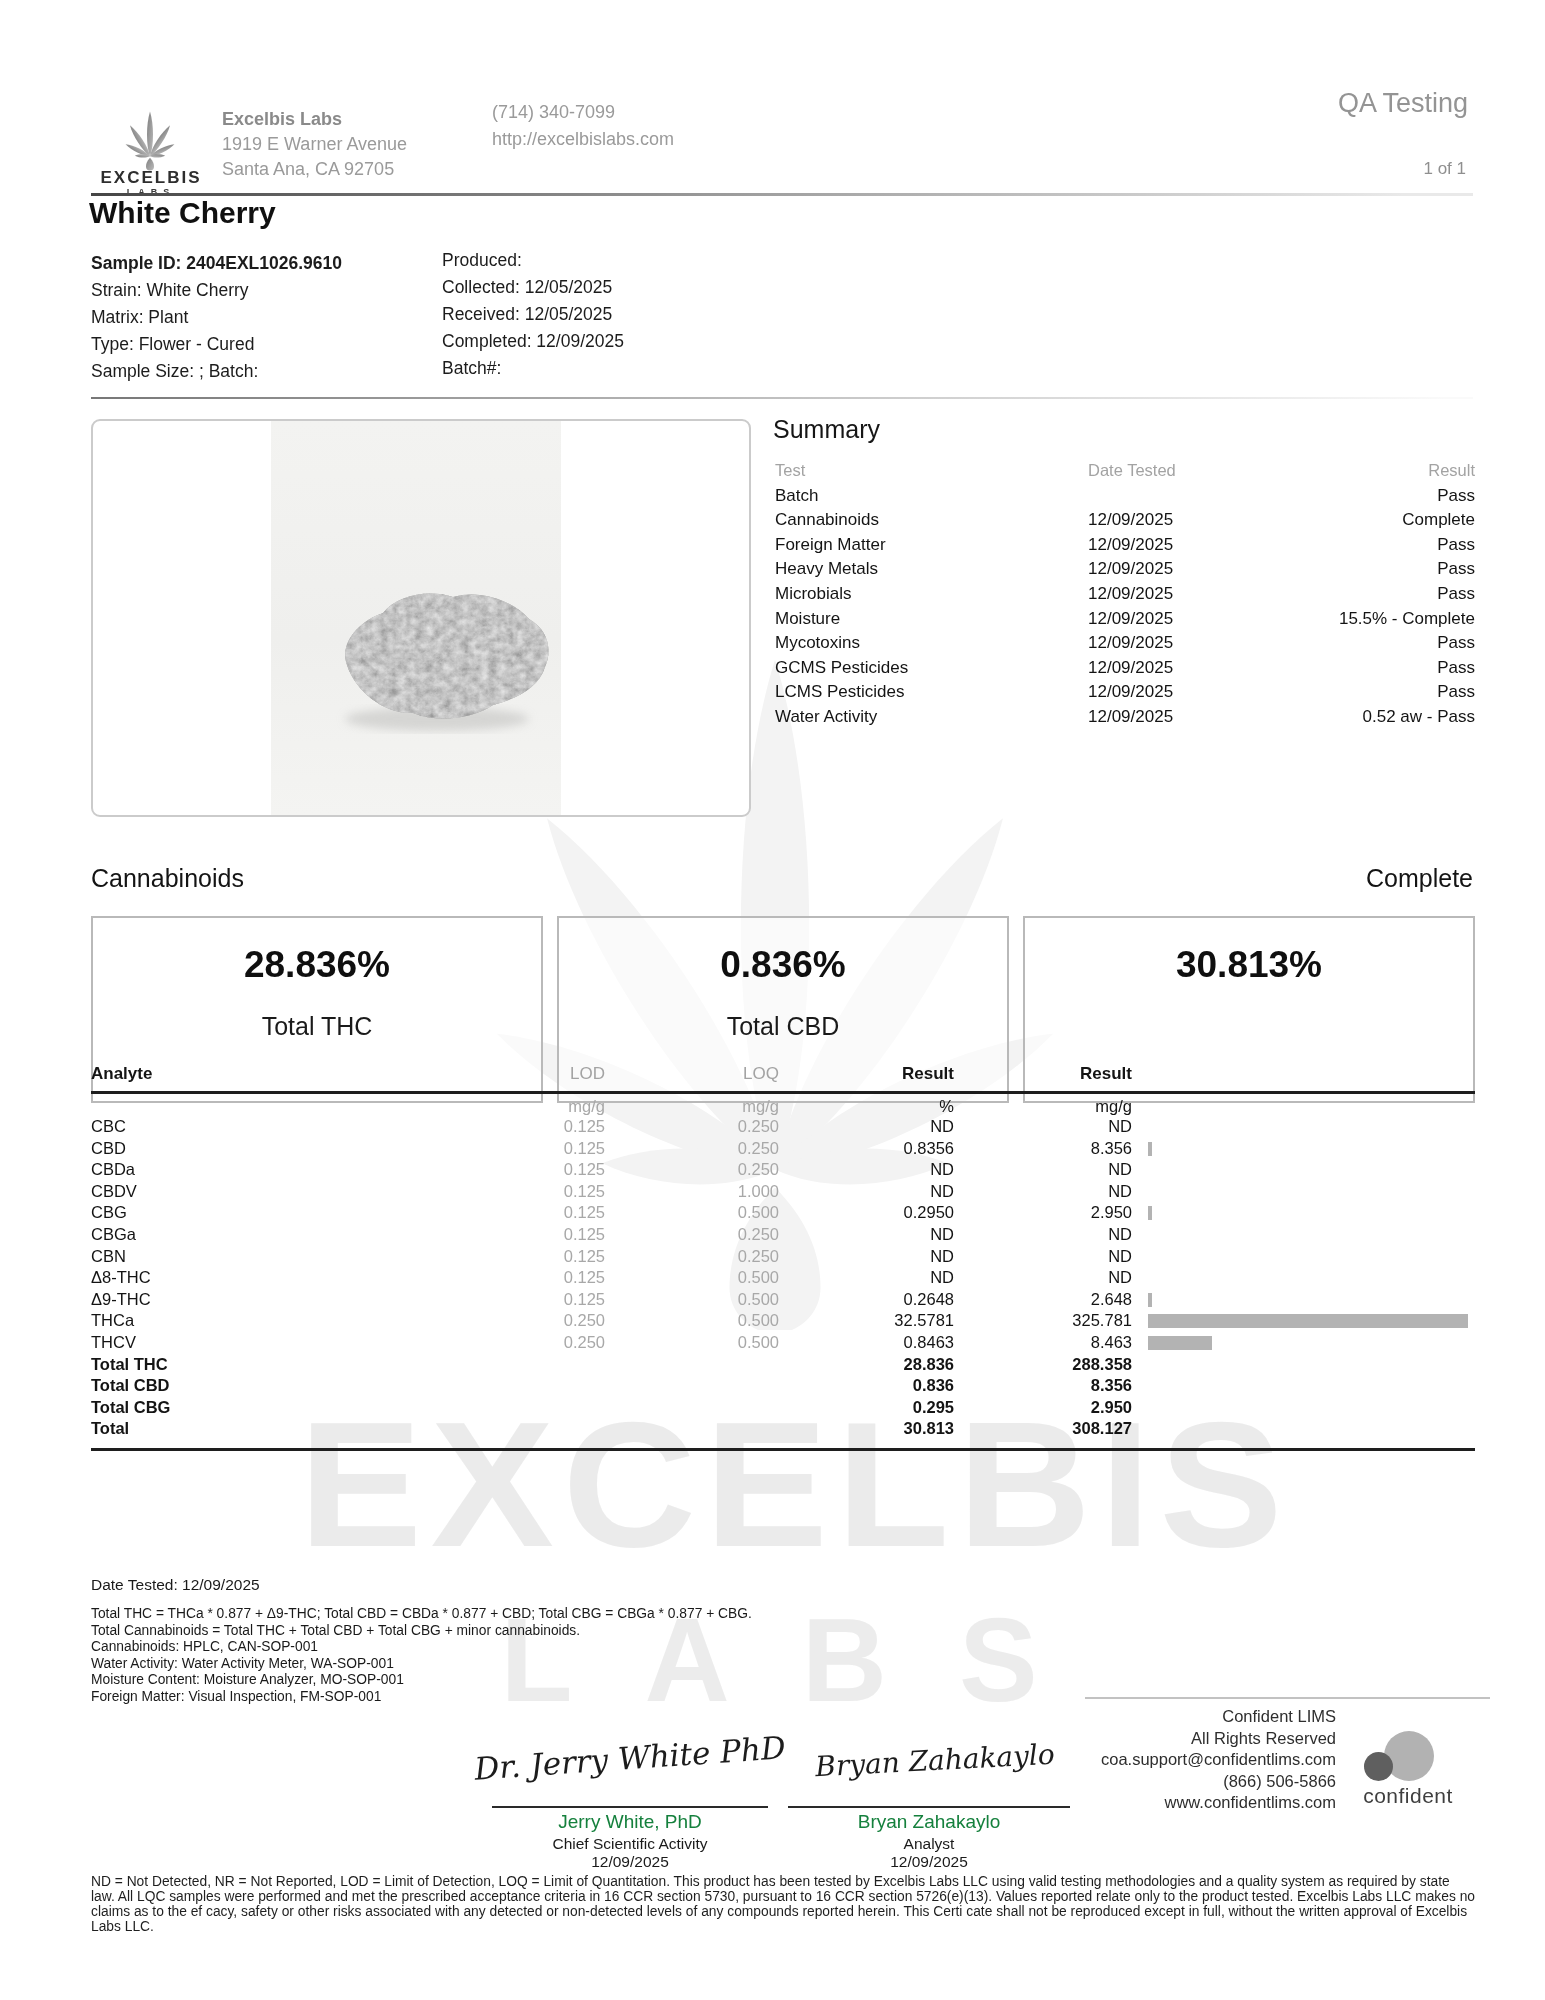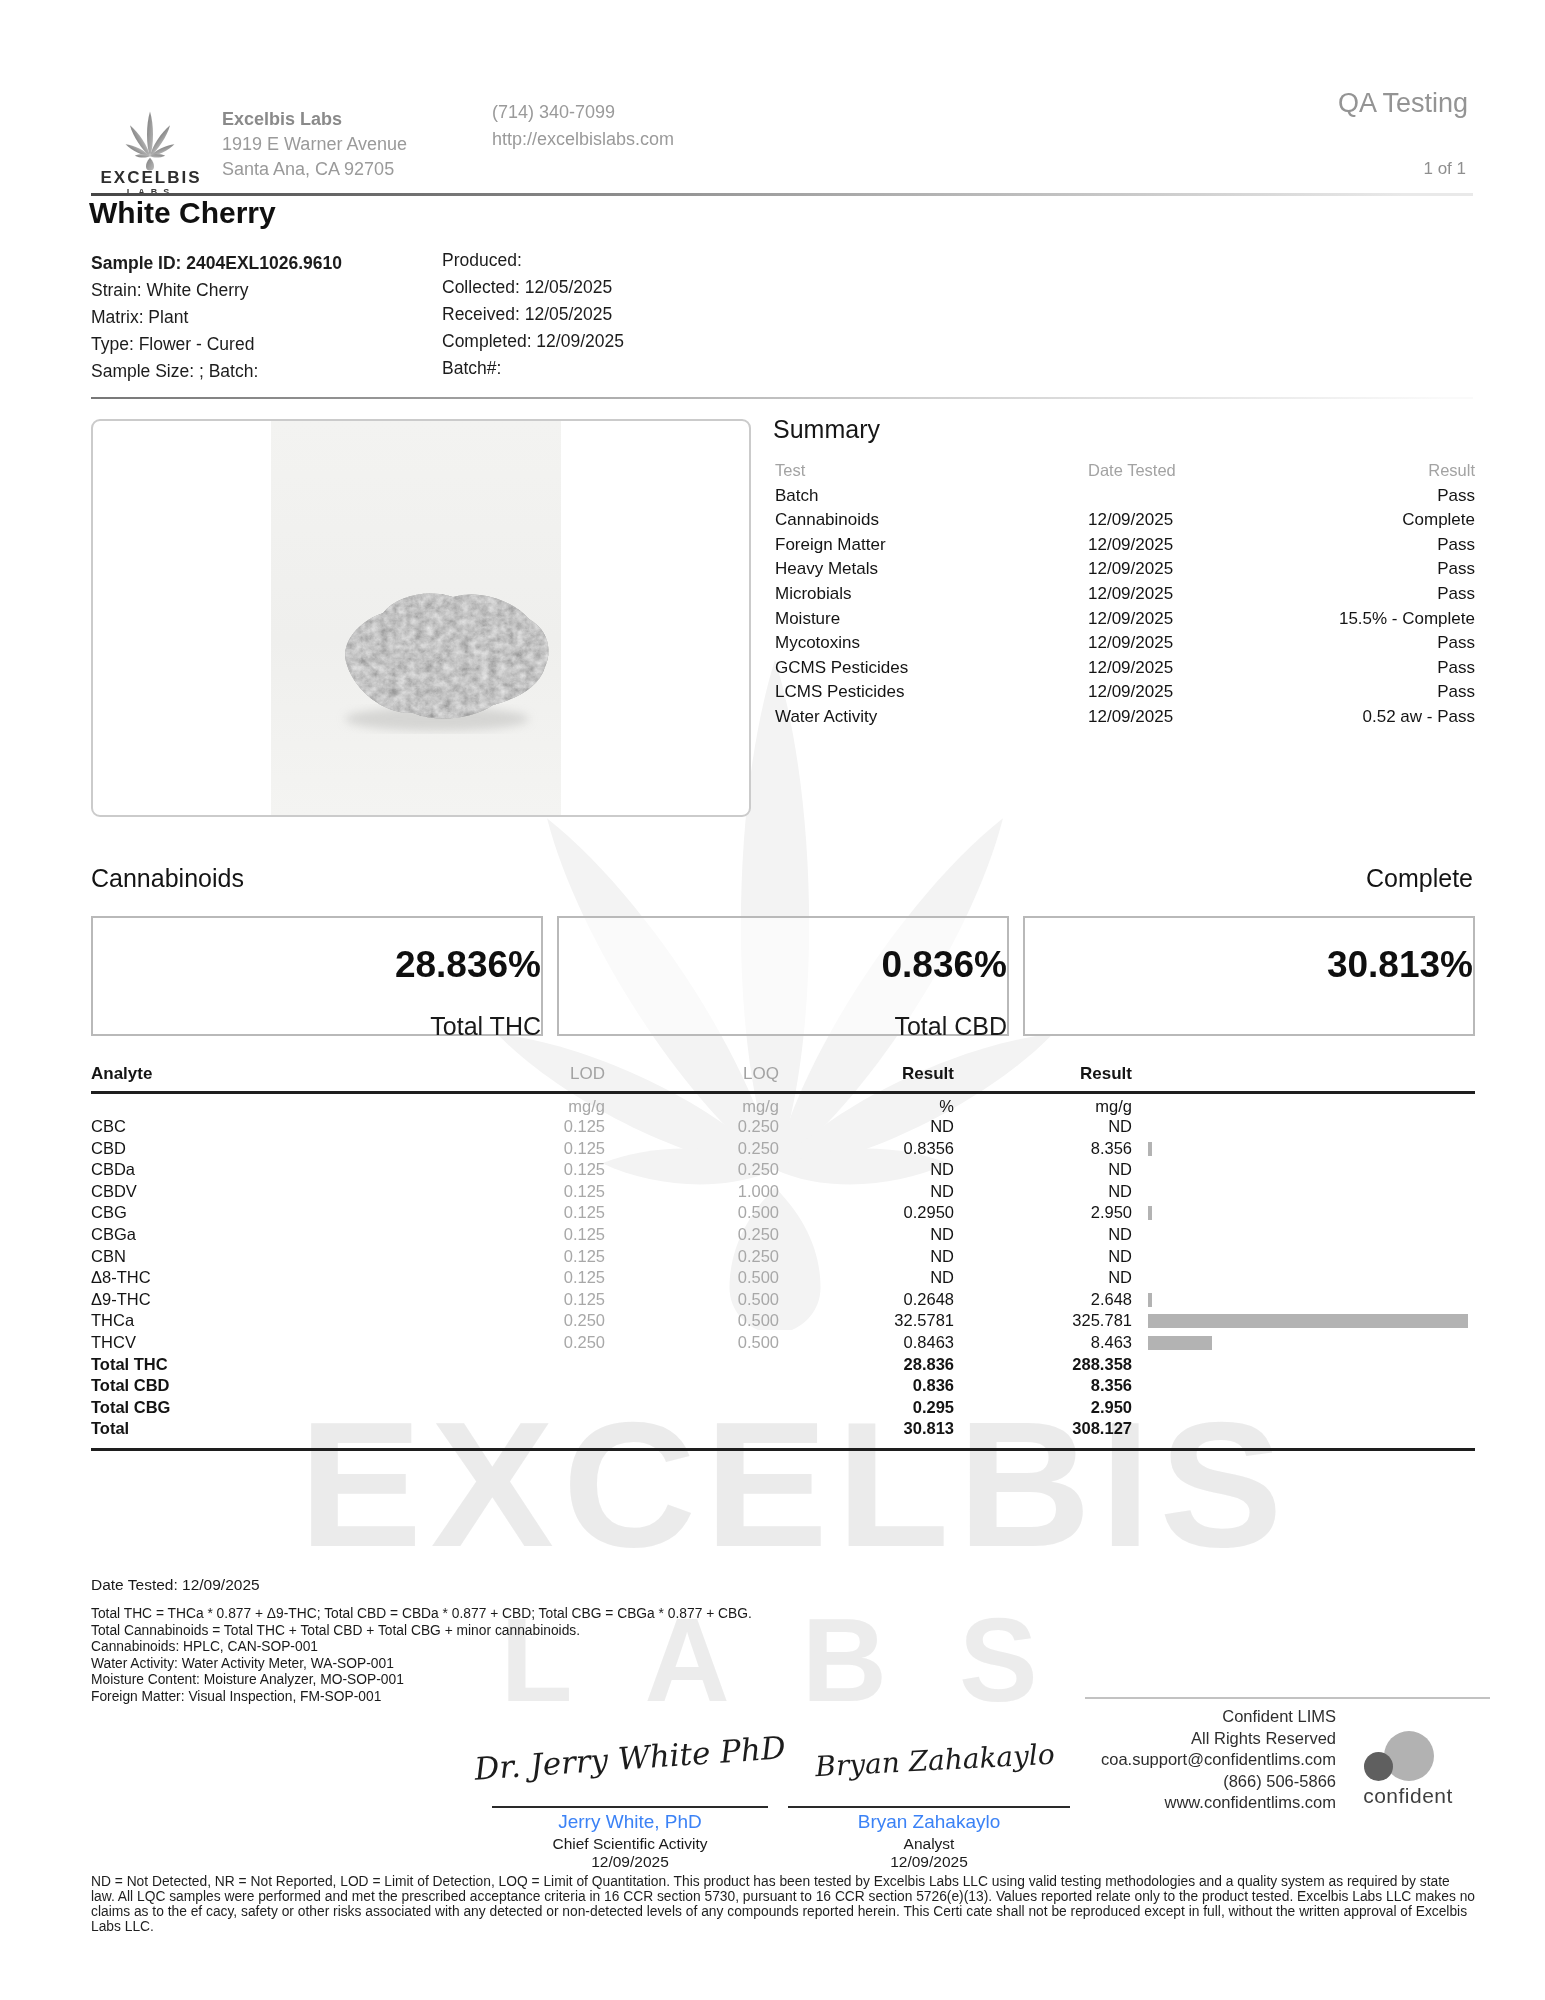--- a/index.html
+++ b/index.html
@@ -44,22 +44,22 @@
   .sum-table{left:775px;top:461px;width:700px;z-index:1;}
   .sum-row{position:relative;height:24.6px;font-size:17px;color:#141414;}
   .sum-row.hdr{color:#a3a3a3;font-size:16.5px;}
   .sum-test{position:absolute;left:0;}
   .sum-date{position:absolute;left:313px;}
   .sum-res{position:absolute;right:0;text-align:right;}
   
   .cann-head{left:91px;top:864px;font-size:25px;color:#141414;z-index:1;}
   .cann-status{right:72px;top:864px;font-size:25px;color:#141414;text-align:right;z-index:1;}
   .stat-boxes{left:91px;top:916px;width:1384px;height:156px;display:flex;gap:14px;z-index:1;}
-  .stat-box{width:452px;height:120px;border:2px solid #b9b9b9;background:rgba(255,255,255,.55);
-            box-sizing:border-box;text-align:right;}
+  .stat-box{width:452px;height:187px;border:2px solid #b9b9b9;background:rgba(255,255,255,.55);
+            box-sizing:border-box;text-align:center;}
   .stat-val{margin-top:26px;font-size:37px;font-weight:700;color:#0f0f0f;}
   .stat-lab{margin-top:26px;font-size:25px;color:#1a1a1a;}
   
   .atable{left:91px;top:1064px;width:1384px;z-index:1;}
   .arow{position:relative;height:21.6px;font-size:16.5px;color:#141414;}
   .arow.hdr{height:25px;font-size:17px;}
   .arow.units{height:20px;color:#a8a8a8;}
   .arow.bold .cell{font-weight:700;}
   .cell{position:absolute;white-space:nowrap;}
   .c1{left:0;}
@@ -78,21 +78,21 @@
   
   .fn-date{left:91px;top:1576px;font-size:15.5px;color:#1a1a1a;z-index:1;}
   .fn-lines{left:91px;top:1606px;font-size:13.8px;line-height:16.6px;color:#1a1a1a;z-index:1;}
   
   .sig-script{font-family:"DejaVu Serif",serif;font-style:italic;color:#1c1c1c;white-space:nowrap;z-index:2;}
   .sig1-script{left:455px;top:1740px;width:350px;text-align:center;font-size:31px;transform:rotate(-4deg);}
   .sig2-script{left:775px;top:1744px;width:320px;text-align:center;font-size:28px;transform:rotate(-3deg);}
   .sig-line{height:2px;background:#2a2a2a;z-index:2;}
   .sig1-line{left:492px;top:1806px;width:276px;}
   .sig2-line{left:788px;top:1806px;width:282px;}
-  .sig-name{font-size:19px;color:#3b82f6;text-align:center;z-index:2;}
+  .sig-name{font-size:19px;color:#15803d;text-align:center;z-index:2;}
   .sig-role,.sig-date{font-size:15.5px;color:#1a1a1a;text-align:center;z-index:2;}
   .sig1-name{left:490px;top:1811px;width:280px;}
   .sig1-role{left:490px;top:1835px;width:280px;}
   .sig1-date{left:490px;top:1853px;width:280px;}
   .sig2-name{left:789px;top:1811px;width:280px;}
   .sig2-role{left:789px;top:1835px;width:280px;}
   .sig2-date{left:789px;top:1853px;width:280px;}
   
   .lims-rule{left:1085px;top:1697px;width:405px;height:1.5px;background:#c2c2c2;z-index:1;}
   .lims-block{left:1040px;top:1706px;width:296px;text-align:right;font-size:16.5px;line-height:21.5px;

